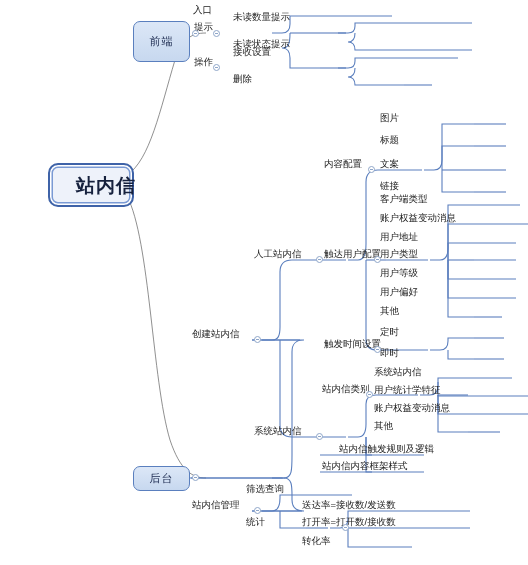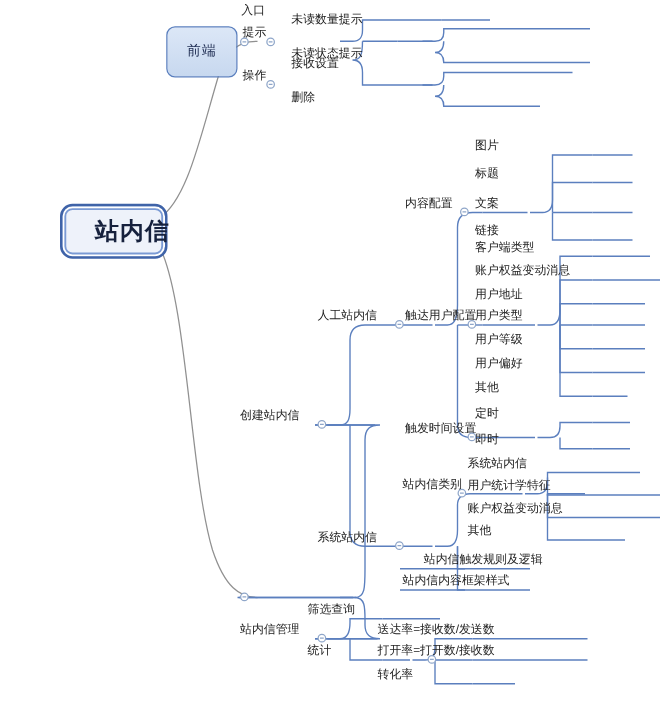--- a/index.html
+++ b/index.html
@@ -201,20 +201,21 @@
         <path d="M386,350 L428,350"></path>
         <path d="M384,395 L418,395"></path>
         <path d="M306,528 L328,528"></path>
       </g>
     </g>
   </svg>
 
   <div class="node node-root" style="left:48px; top:163px; width:86px; height:44px;padding-left:30px;">站内信</div>
 
   <div class="node node-box" style="left:133px; top:21px; width:57px; height:41px;">前端</div>
+  <div class="node node-box" style="left:133px; top:466px; width:57px; height:25px;">后台</div>
 
   <div class="node node-text mid" style="left:191px; top:16px;">入口</div>
   <div class="node node-text mid" style="left:192px; top:33px;">提示</div>
   <div class="node node-text mid" style="left:192px; top:68px;">操作</div>
 
   <div class="node node-text" style="left:231px; top:23px;">未读数量提示</div>
   <div class="node node-text" style="left:231px; top:50px;">未读状态提示</div>
   <div class="node node-text" style="left:231px; top:58px;text-align:center;">接收设置</div>
   <div class="node node-text" style="left:231px; top:85px;">删除</div>
 

